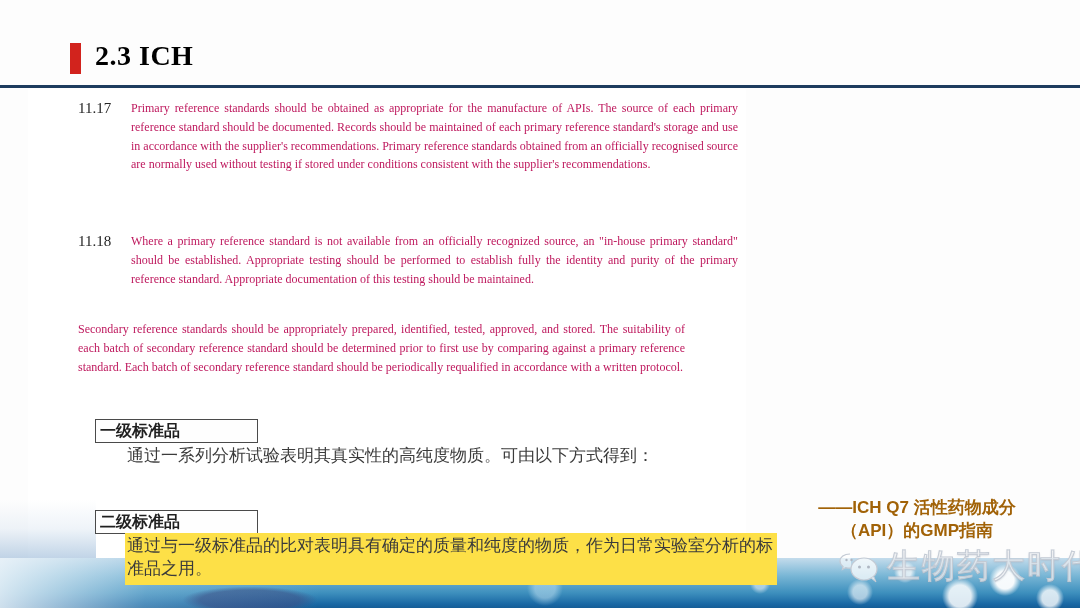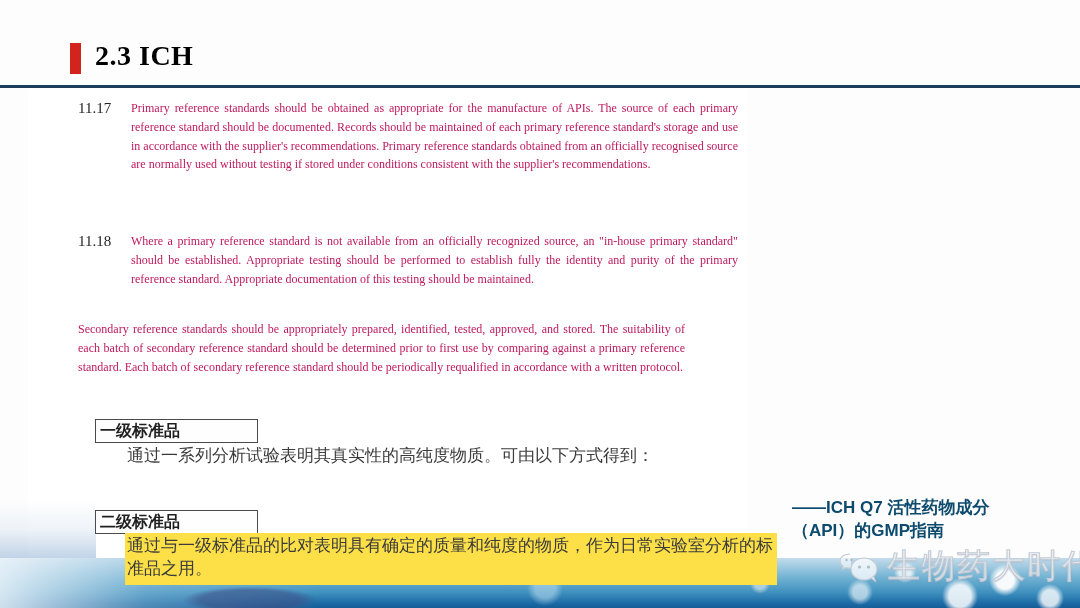--- a/index.html
+++ b/index.html
@@ -103,22 +103,23 @@
   }
   
   .citation {
     position: absolute;
     left: 792px; top: 496px;
     width: 250px;
     font-family: "Liberation Sans", sans-serif;
     font-weight: 600;
     font-size: 17px;
     line-height: 23px;
-    color: #0c4a6e;
-    z-index: 2;
+    color: #a16207;
+    z-index: 2;
+    text-align: center;
   }
   
   .bottom-band {
     position: absolute;
     left: 0; bottom: 0;
     width: 100%; height: 50px;
     z-index: 1;
     background:
       radial-gradient(circle at 1005px 22px, rgba(255,255,255,0.95) 0 9px, rgba(255,255,255,0) 16px),
       radial-gradient(circle at 960px 38px, rgba(255,255,255,0.85) 0 11px, rgba(255,255,255,0) 18px),

